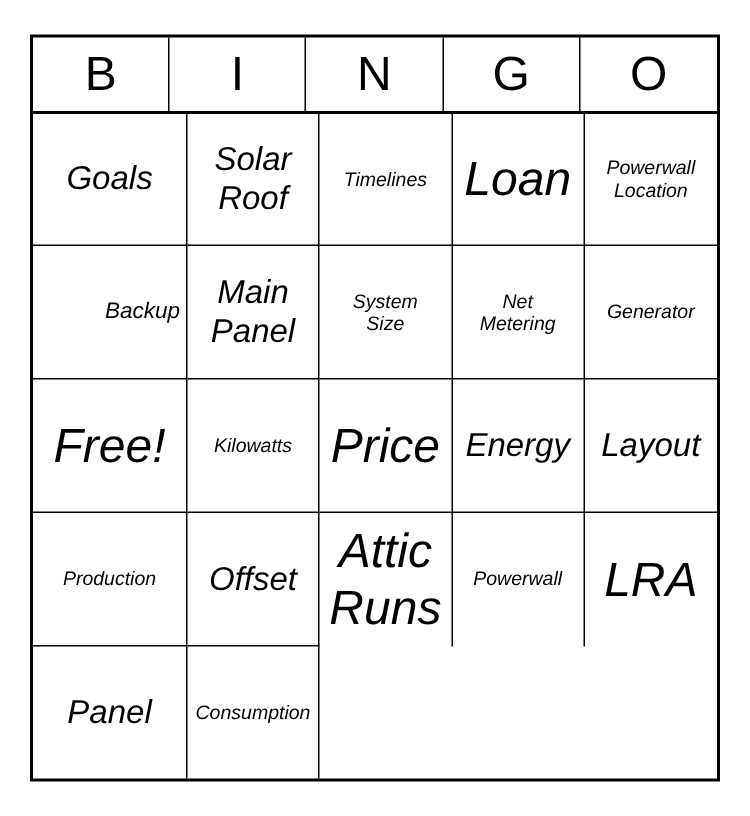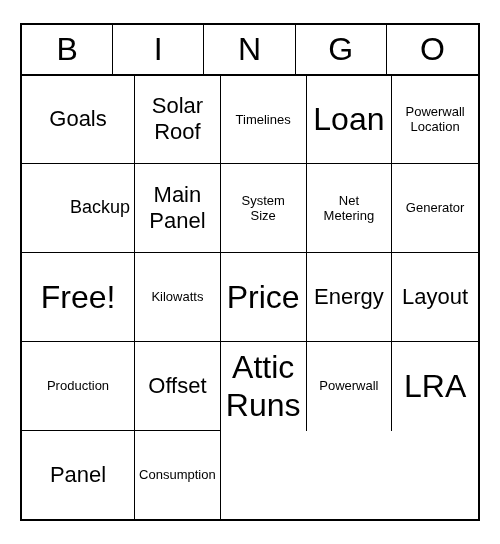--- a/index.html
+++ b/index.html
@@ -28,20 +28,21 @@
       padding: 6px 0;
       border-right: 1px solid #000;
     }
     .bingo-header-cell:last-child {
       border-right: none;
     }
     .bingo-grid {
       display: grid;
       grid-template-columns: repeat(5, 1fr);
       grid-template-rows: repeat(5, 1fr);
+      font-style: italic;
     }
     .bingo-cell {
       border-right: 1px solid #000;
       border-bottom: 1px solid #000;
       display: flex;
       align-items: center;
       justify-content: center;
       text-align: center;
       padding: 6px 4px;
       min-height: 88px;
@@ -52,21 +53,21 @@
     .bingo-cell:nth-last-child(-n+5) {
       border-bottom: none;
     }
     .cell-text {
       line-height: 1.2;
     }
     .size-large {
       font-size: 22px;
     }
     .size-medium {
-      font-size: 18px;
+      font-size: 15px;
       margin-left: 44px;
     }
     .size-small {
       font-size: 13px;
     }
     .size-xlarge {
       font-size: 32px;
     }
   </style>
 </head>

